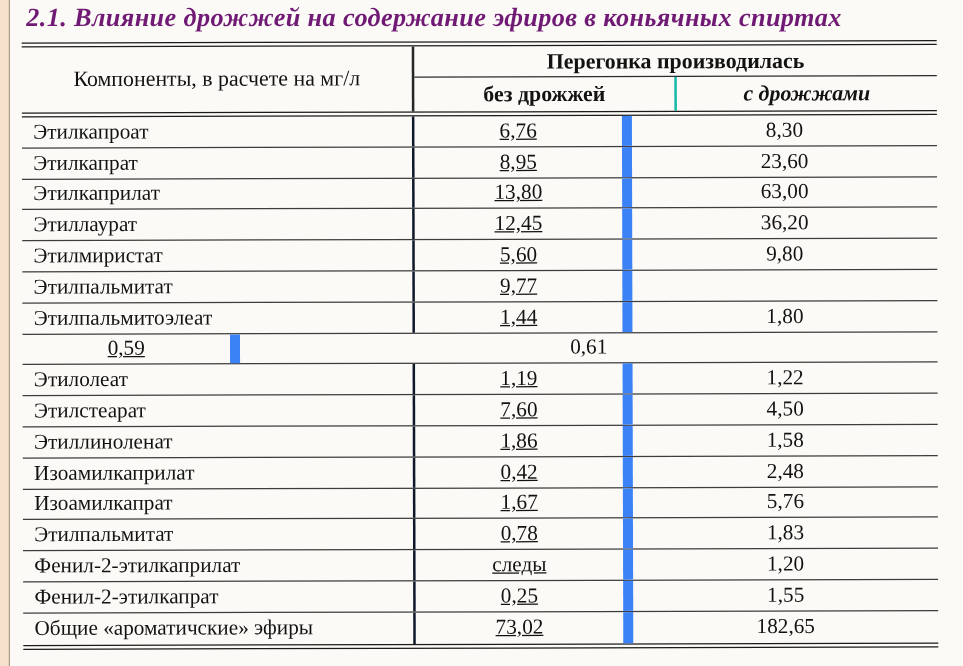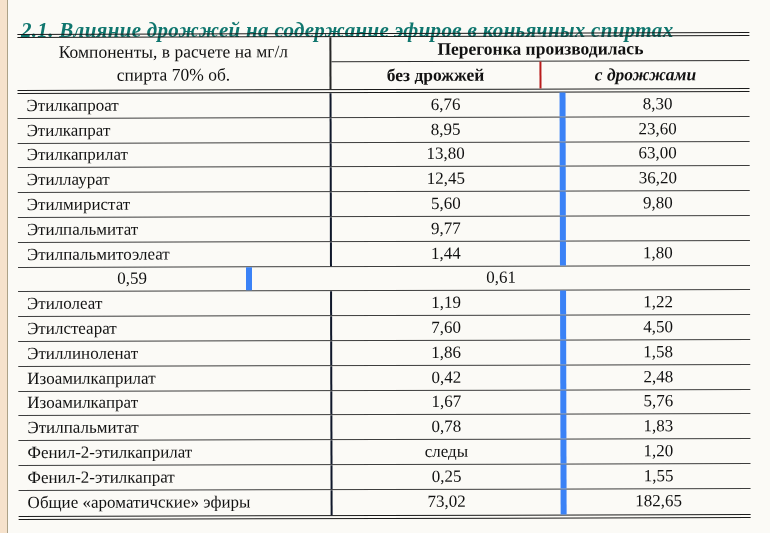--- a/index.html
+++ b/index.html
@@ -16,28 +16,28 @@
   .edge-strip {
     position: absolute;
     left: 0; top: 0;
     width: 7px; height: 533px;
     background: #f6e2cc;
     border-right: 1px solid #aca188;
   }
   .doc-title {
     position: absolute;
     left: 21px;
-    top: 18px;
+    top: 2px;
     margin: 0;
     font-size: 21px;
     font-weight: 700;
     font-style: italic;
     letter-spacing: 0.3px;
     white-space: nowrap;
-    color: #0f766e;
+    color: #701a75;
   }
   .tbl {
     position: absolute;
     left: 18px;
     top: 33px;
     width: 732px;
     transform: rotate(-0.15deg);
   }
   
   .thead {
@@ -75,21 +75,21 @@
   }
   .h-subrow { flex: 1; display: flex; }
   .h-sub {
     display: flex;
     align-items: center;
     justify-content: center;
     font-weight: 700;
     font-size: 17.5px;
     box-sizing: border-box;
   }
-  .h-sub.c2 { width: 210px; border-right: 2px solid #b91c1c; }
+  .h-sub.c2 { width: 210px; border-right: 2px solid #14b8a6; }
   .h-sub.c3 { flex: 1; font-style: italic; }
   
   .tbody { border-bottom: 4px double #1b1b1b; }
   .row {
     display: flex;
     height: 24.8px;
     box-sizing: border-box;
     border-bottom: 1.4px solid #3d3d3d;
   }
   .row:last-child { border-bottom: none; }
@@ -99,39 +99,39 @@
     font-size: 17px;
     box-sizing: border-box;
     white-space: nowrap;
   }
   .cell.name {
     width: 314px;
     padding-left: 9px;
     border-right: 2px solid #0f172a;
   }
   .cell.v1 {
-    width: 234px;
-    justify-content: center;
-    border-right: 6px solid #3b82f6;
+    width: 174px;
+    justify-content: center;
+    border-right: 8px solid #3b82f6;
+    text-decoration: underline;
   }
   .cell.v2 { flex: 1; justify-content: center; }
 </style>
 </head>
 <body>
 
 <div class="edge-strip"></div>
 
 <h1 class="doc-title">2.1. Влияние дрожжей на содержание эфиров в коньячных спиртах</h1>
 
 <div class="tbl">
 
   <div class="thead">
     <div class="h-left">
       <div>Компоненты, в расчете на мг/л</div>
-      <div>спирта 70% об.</div>
     </div>
     <div class="h-right">
       <div class="h-group">Перегонка производилась</div>
       <div class="h-subrow">
         <div class="h-sub c2">без дрожжей</div>
         <div class="h-sub c3">с дрожжами</div>
       </div>
     </div>
   </div>
 

